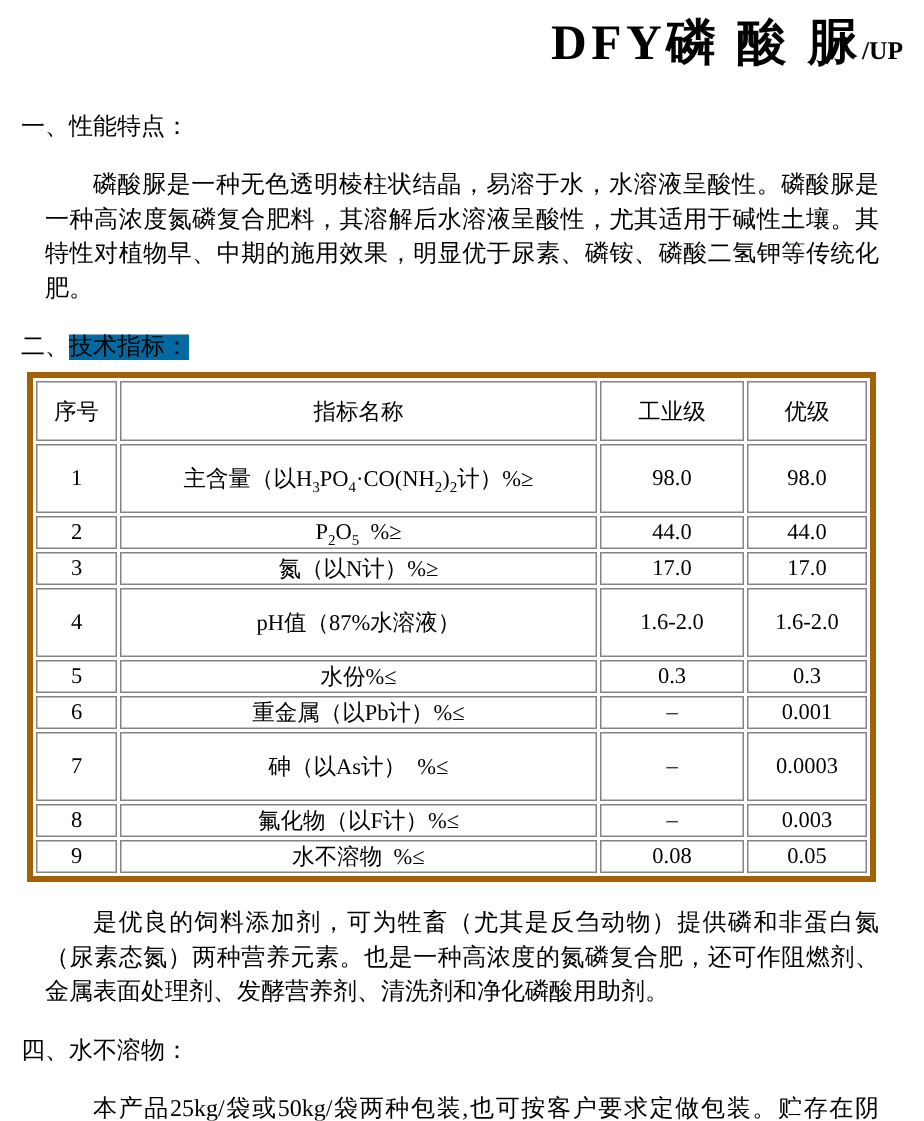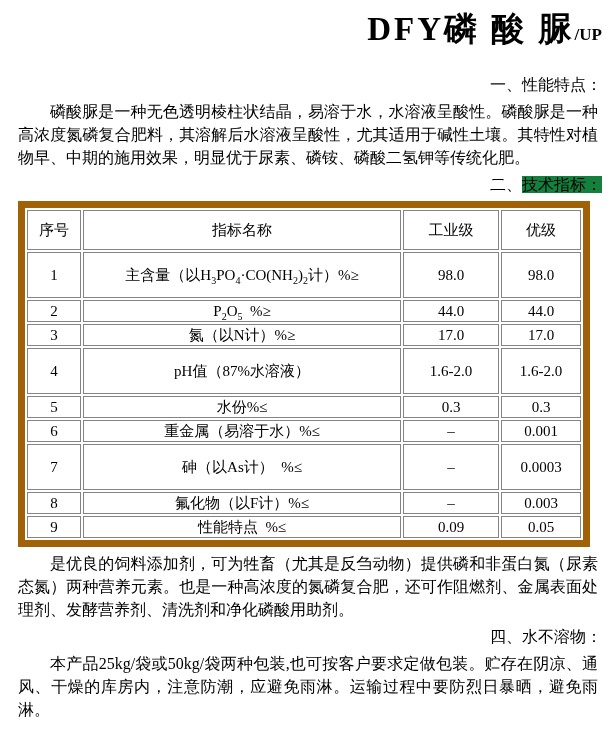--- a/index.html
+++ b/index.html
@@ -12,32 +12,32 @@
 
   .title-wrap { text-align: right; margin: 0; line-height: 42px; white-space: pre; }
   .title-main { font-size: 33px; font-weight: bold; letter-spacing: 3px; }
   .title-suffix { font-size: 17px; font-weight: bold; letter-spacing: 0; }
 
   .subtitle {
     margin-top: 16px; font-size: 15px; font-weight: bold;
     white-space: pre; letter-spacing: 0.5px;
   }
 
-  .sec-heading { font-size: 16px; line-height: 23px; margin: 0; text-align: right; }
+  .sec-heading { font-size: 16px; line-height: 23px; margin: 0; }
   .sec-heading.mt { margin-top: 17px; }
-  .hl { background: #15803d; }
+  .hl { background: #0369a1; }
 
   .para {
-    font-size: 16px; line-height: 23px; margin: 4px;
+    font-size: 16px; line-height: 23px; margin: 16px;
     text-indent: 2em; text-align: justify;
   }
 
   table.spec {
     border-collapse: separate; border-spacing: 2px;
-    border: 7px solid #a16207; background: #ffffff;
+    border: 4px solid #a16207; background: #ffffff;
     margin: 5px 0 5px 4px; table-layout: fixed; width: 554px;
   }
   table.spec th, table.spec td {
     border: 1px solid #848484; text-align: center; vertical-align: middle;
     font-size: 15px; font-weight: normal; padding: 0 2px; overflow: hidden;
   }
   table.spec th { height: 38px; }
   table.spec td { height: 20px; }
   table.spec tr.tall td { height: 44px; }
   td.c-name { white-space: pre; }
@@ -97,40 +97,40 @@
           <td class="c-val">1.6-2.0</td>
         </tr>
         <tr>
           <td class="c-num">5</td>
           <td class="c-name">水份%≤</td>
           <td class="c-val">0.3</td>
           <td class="c-val">0.3</td>
         </tr>
         <tr>
           <td class="c-num">6</td>
-          <td class="c-name">重金属（易溶于水）%≤</td>
+          <td class="c-name">重金属（以Pb计）%≤</td>
           <td class="c-val">–</td>
           <td class="c-val">0.001</td>
         </tr>
         <tr class="tall">
           <td class="c-num">7</td>
           <td class="c-name">砷（以As计）  %≤</td>
           <td class="c-val">–</td>
           <td class="c-val">0.0003</td>
         </tr>
         <tr>
           <td class="c-num">8</td>
           <td class="c-name">氟化物（以F计）%≤</td>
           <td class="c-val">–</td>
           <td class="c-val">0.003</td>
         </tr>
         <tr>
           <td class="c-num">9</td>
-          <td class="c-name">性能特点  %≤</td>
-          <td class="c-val">0.09</td>
+          <td class="c-name">水不溶物  %≤</td>
+          <td class="c-val">0.08</td>
           <td class="c-val">0.05</td>
         </tr>
       </tbody>
   </table>
 
   <p class="para">是优良的饲料添加剂，可为牲畜（尤其是反刍动物）提供磷和非蛋白氮（尿素态氮）两种营养元素。也是一种高浓度的氮磷复合肥，还可作阻燃剂、金属表面处理剂、发酵营养剂、清洗剂和净化磷酸用助剂。</p>
 
   <div class="sec-heading">四、水不溶物：</div>
   <p class="para">本产品25kg/袋或50kg/袋两种包装,也可按客户要求定做包装。贮存在阴凉、通风、干燥的库房内，注意防潮，应避免雨淋。运输过程中要防烈日暴晒，避免雨淋。</p>
 

